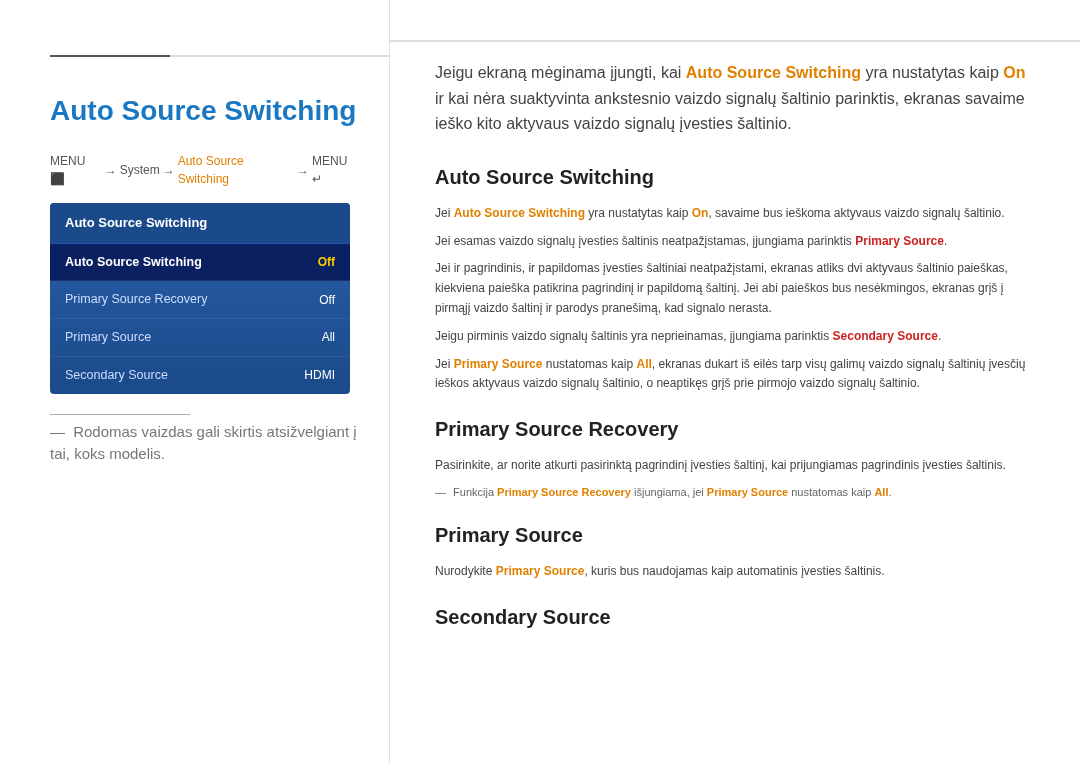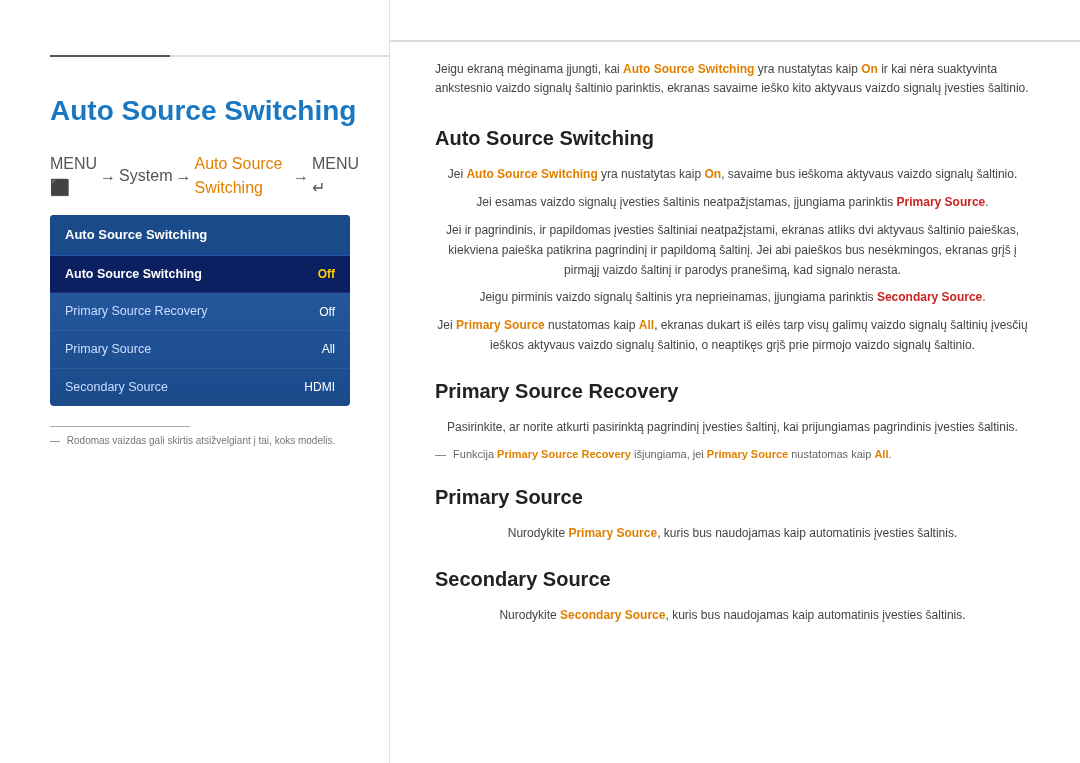--- a/index.html
+++ b/index.html
@@ -34,21 +34,21 @@
       background: linear-gradient(to right, #555555 120px, #dddddd 120px);
     }
     .page-title {
       margin-top: 50px;
       font-size: 28px;
       font-weight: bold;
       color: #1a78c2;
       margin-bottom: 20px;
     }
     .breadcrumb {
-      font-size: 16px;
+      font-size: 12px;
       color: #555;
       margin-bottom: 15px;
       display: flex;
       align-items: center;
       gap: 3px;
     }
     .breadcrumb .bc-system { color: #555; }
     .breadcrumb .bc-current { color: #e08000; }
     .breadcrumb .bc-arrow { color: #555; }
     .breadcrumb .bc-menu { color: #555; }
@@ -101,62 +101,61 @@
     .footnote-section {
       margin-top: 20px;
     }
     .footnote-line {
       width: 140px;
       height: 1px;
       background: #aaaaaa;
       margin-bottom: 6px;
     }
     .footnote-text {
-      font-size: 10px;
+      font-size: 15px;
       color: #777777;
     }
     .footnote-dash {
       margin-right: 4px;
     }
 
     
     .right-panel {
       flex: 1;
       padding: 40px 50px 30px 45px;
     }
     .right-panel .top-line-right {
       height: 2px;
       background: #dddddd;
       margin-bottom: 18px;
       margin-left: -45px;
       margin-right: -50px;
     }
     .intro-text {
-      font-size: 12px;
+      font-size: 16px;
       color: #444;
       line-height: 1.6;
       margin-bottom: 25px;
     }
     .intro-text .highlight-orange { color: #e08000; font-weight: bold; }
     .section-title {
       font-size: 20px;
       font-weight: bold;
       color: #222;
       margin-bottom: 12px;
       margin-top: 20px;
     }
     .section-title:first-of-type {
       margin-top: 0;
     }
     .section-text {
       font-size: 12px;
       color: #444;
       line-height: 1.65;
       margin-bottom: 8px;
-      text-align: center;
     }
     .section-text .highlight-orange { color: #e08000; font-weight: bold; }
     .section-text .highlight-red { color: #cc2222; font-weight: bold; }
     .section-note {
       font-size: 11px;
       color: #666;
       margin-top: 4px;
       margin-bottom: 18px;
     }
     .section-note .highlight-orange { color: #e08000; font-weight: bold; }
@@ -246,18 +245,15 @@
       <span class="note-dash">—</span>
       Funkcija <span class="highlight-orange">Primary Source Recovery</span> išjungiama, jei <span class="highlight-orange">Primary Source</span> nustatomas kaip <span class="highlight-orange">All</span>.
     </p>
 
     <h2 class="section-title">Primary Source</h2>
     <p class="section-text">
       Nurodykite <span class="highlight-orange">Primary Source</span>, kuris bus naudojamas kaip automatinis įvesties šaltinis.
     </p>
 
     <h2 class="section-title">Secondary Source</h2>
-    <p class="section-text">
-      Nurodykite <span class="highlight-orange">Secondary Source</span>, kuris bus naudojamas kaip automatinis įvesties šaltinis.
-    </p>
   </div>
 
 </div>
 
 </body></html>

